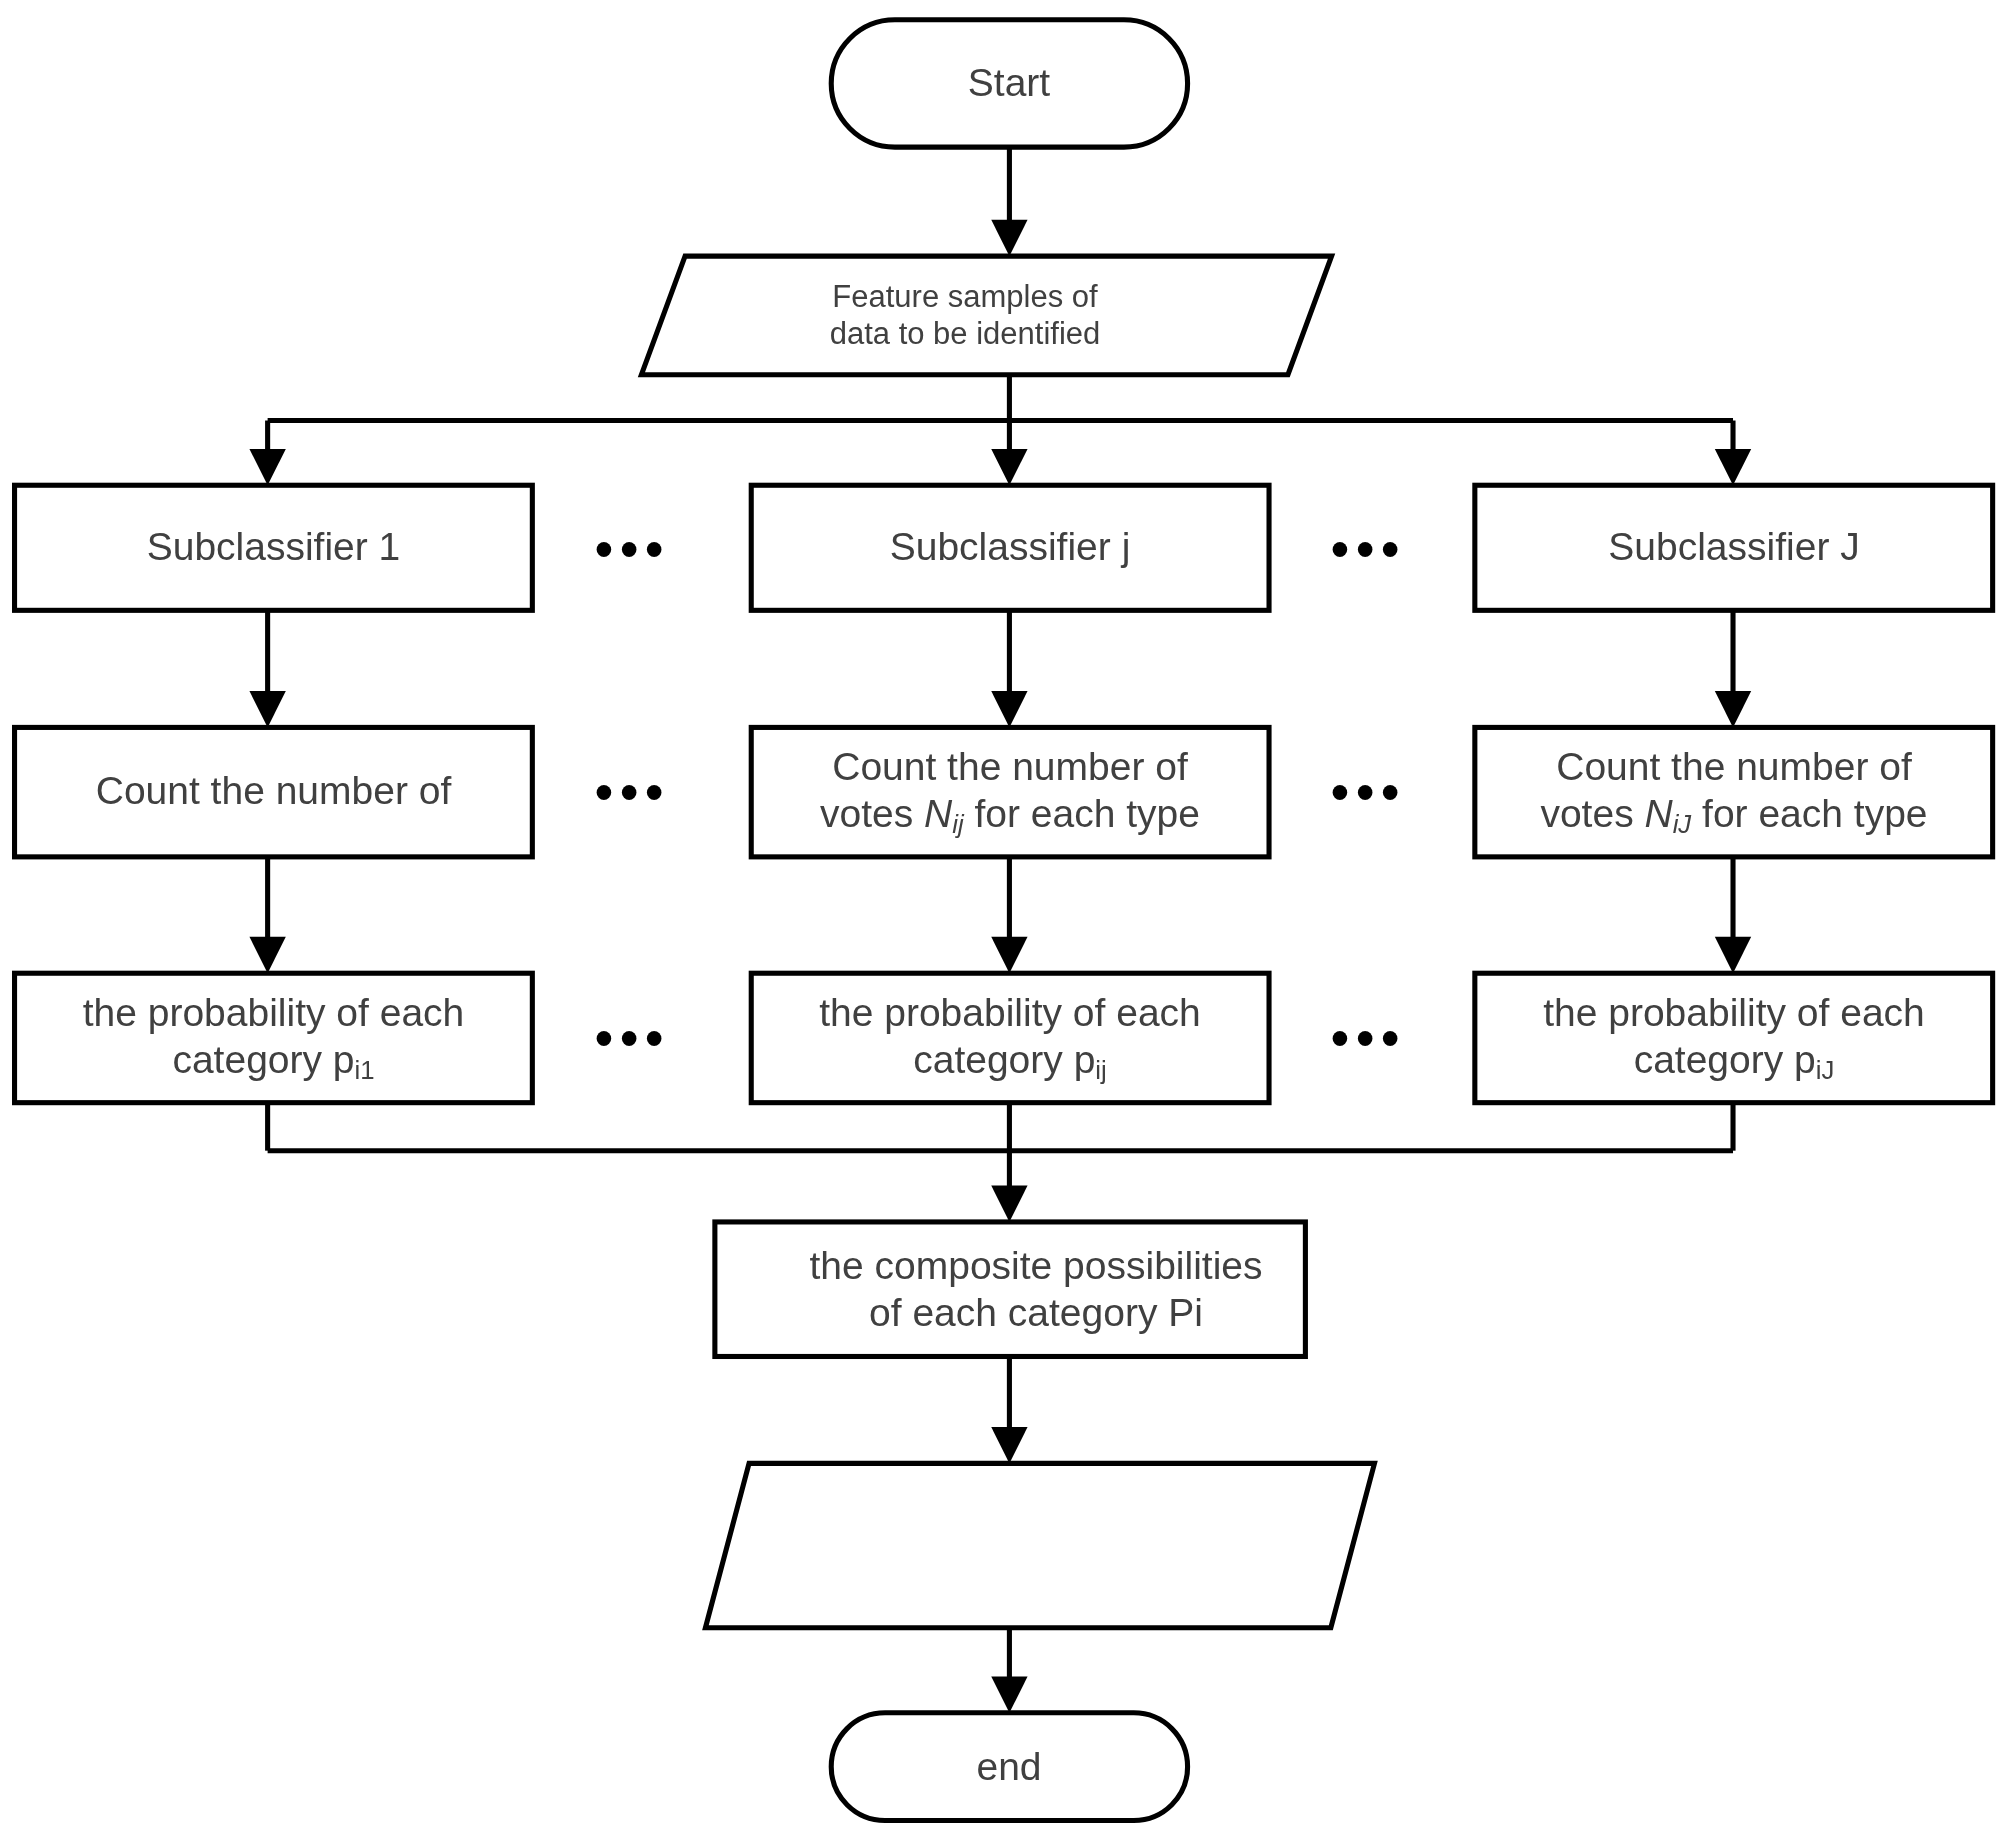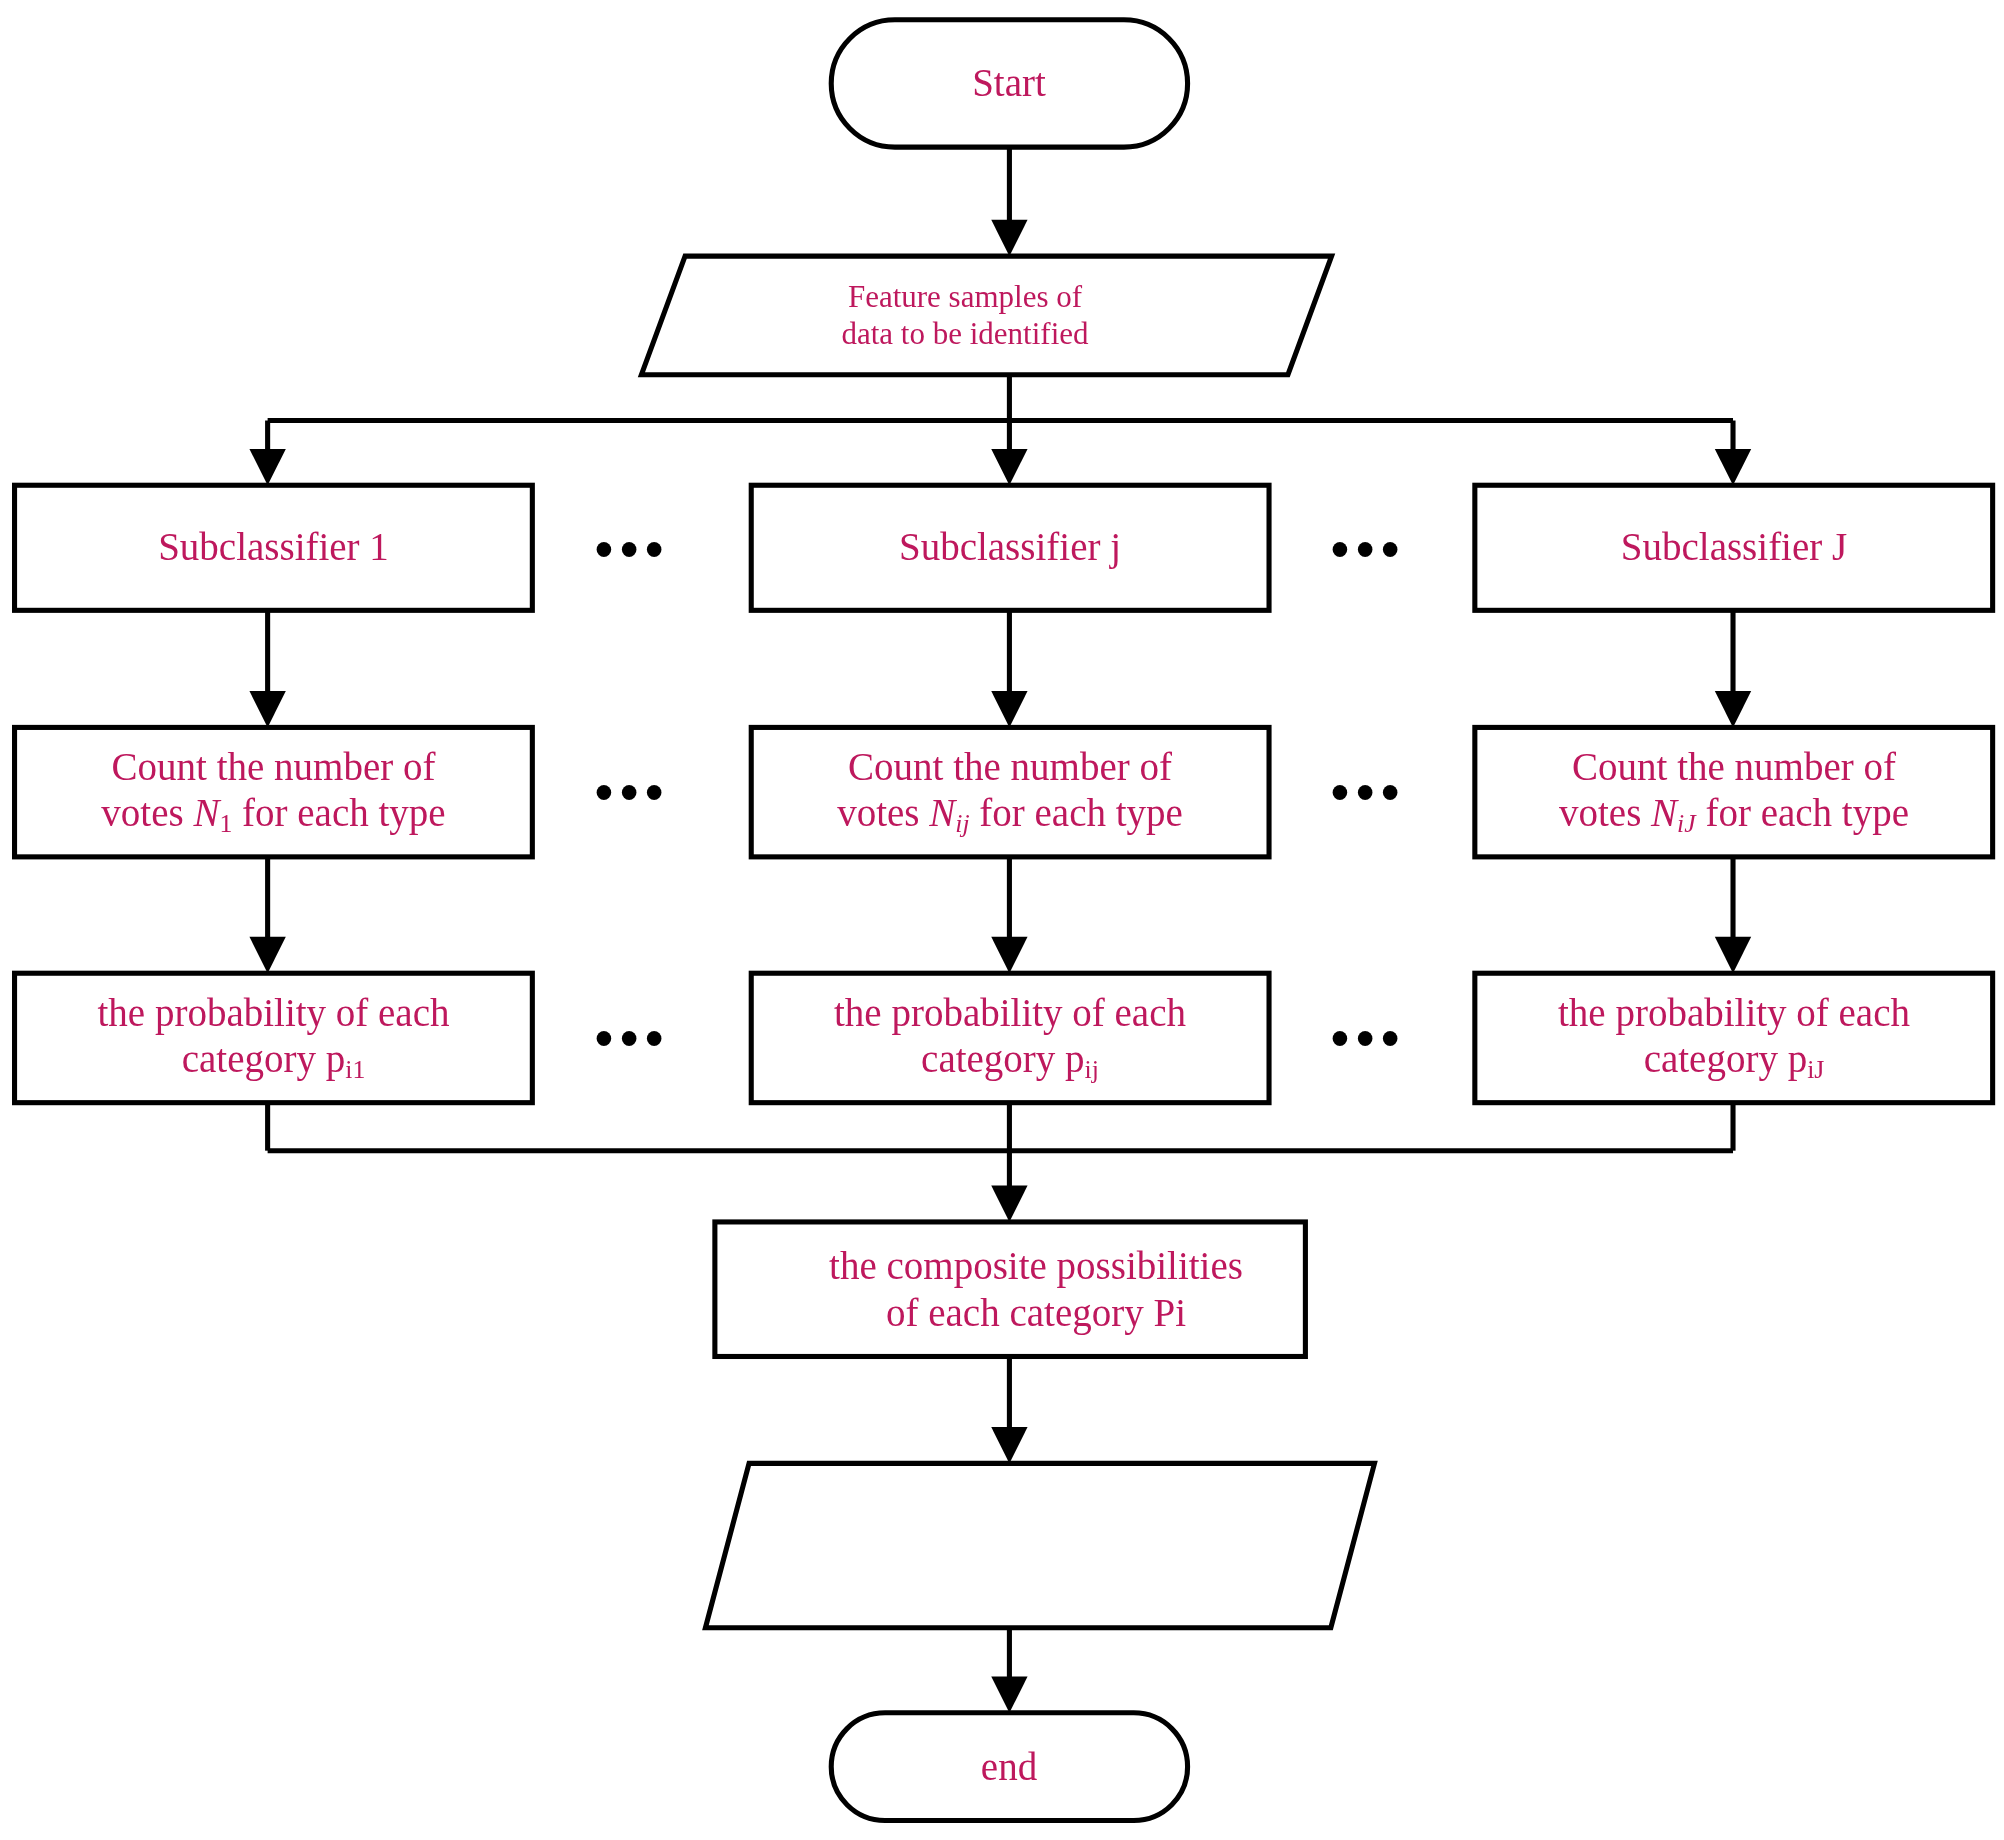--- a/index.html
+++ b/index.html
@@ -34,22 +34,22 @@
   .arrowhead {
     fill: #000000;
     stroke: none;
   }
   .node-label {
     position: absolute;
     display: flex;
     align-items: center;
     justify-content: center;
     text-align: center;
-    color: #be185d;
-    font-family: Liberation Serif, serif;
+    color: #404040;
+    font-family: Liberation Sans, sans-serif;
     line-height: 1.18;
     white-space: pre-line;
     pointer-events: none;
   }
   .node-label span.txt { display: block; }
   .lbl-terminal { font-size: 39px; }
   .lbl-io { font-size: 31px; }
   .lbl-proc { font-size: 39px; }
   .ellipsis {
     position: absolute;
@@ -148,21 +148,20 @@
   </div>
   <div class="node-label lbl-proc" style="left:751px; top:485px; width:518px; height:125px;">
     <span class="txt">Subclassifier j</span>
   </div>
   <div class="node-label lbl-proc" style="left:1475px; top:485px; width:518px; height:125px;">
     <span class="txt">Subclassifier J</span>
   </div>
 
   <div class="node-label lbl-proc" style="left:14.5px; top:727px; width:518px; height:129px; flex-direction:column;">
     <span class="txt">Count the number of</span>
-    <span class="txt"><span>votes </span><i class="mathvar">N</i><sub>1</sub><span> for each type</span></span>
   </div>
   <div class="node-label lbl-proc" style="left:751px; top:727px; width:518px; height:129px; flex-direction:column;">
     <span class="txt">Count the number of</span>
     <span class="txt"><span>votes </span><i class="mathvar">N</i><sub><i class="mathvar">ij</i></sub><span> for each type</span></span>
   </div>
   <div class="node-label lbl-proc" style="left:1475px; top:727px; width:518px; height:129px; flex-direction:column;">
     <span class="txt">Count the number of</span>
     <span class="txt"><span>votes </span><i class="mathvar">N</i><sub><i class="mathvar">iJ</i></sub><span> for each type</span></span>
   </div>
 

